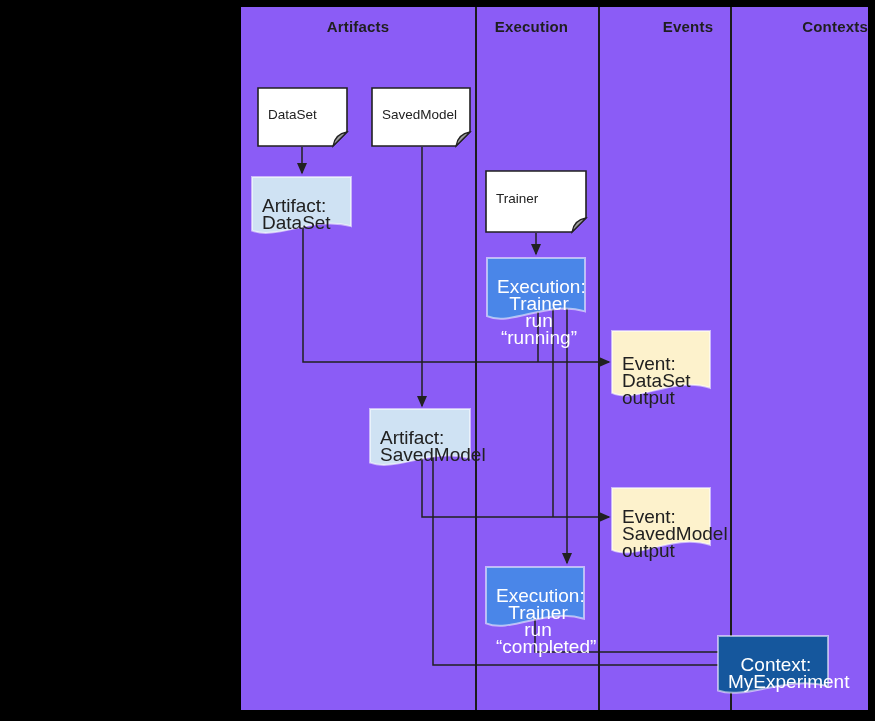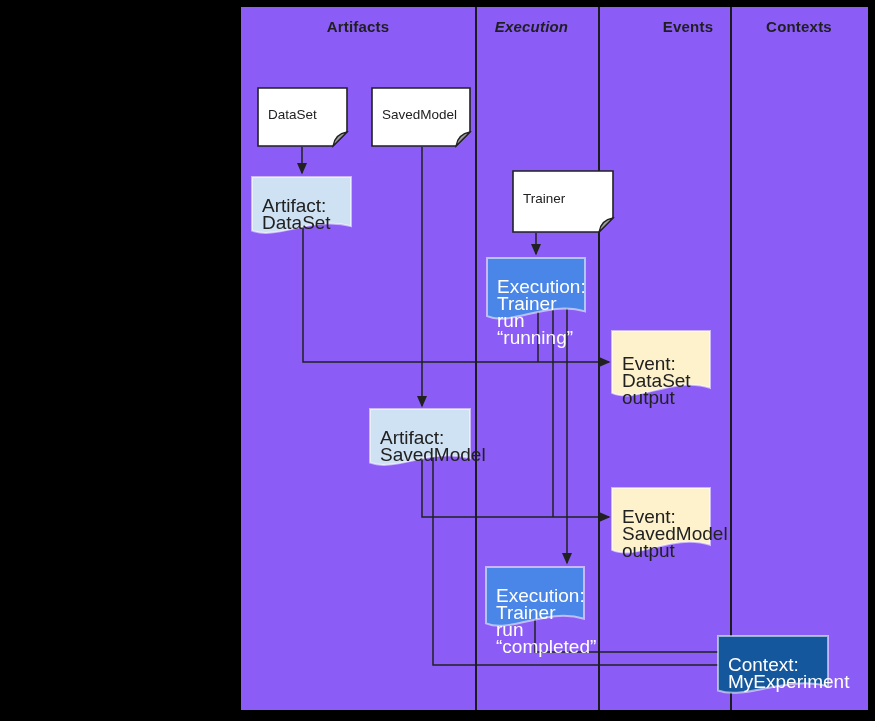--- a/index.html
+++ b/index.html
@@ -5,21 +5,21 @@
   html,body{margin:0;padding:0;background:#000;}
   body{width:875px;height:721px;position:relative;font-family:"Liberation Sans",sans-serif;}
   .panel{position:absolute;left:241px;top:7px;width:627px;height:703px;background:#8b5cf6;overflow:hidden;}
   .divider{position:absolute;top:0;width:2px;height:703px;background:#1c1c1c;}
   .col-header{position:absolute;top:11px;font-size:15px;font-weight:700;color:#1f1f1f;text-align:center;letter-spacing:.2px;}
   .edges{position:absolute;left:0;top:0;width:627px;height:703px;}
   .node{position:absolute;}
   .node svg{position:absolute;left:0;top:0;overflow:visible;}
   .card-text{position:absolute;left:11px;top:0;height:100%;display:flex;align-items:center;font-size:13.5px;color:#212121;padding-bottom:6px;box-sizing:border-box;}
   .doc-text{position:relative;padding:5px 4px 0 10px;font-size:19px;line-height:17px;color:#212121;margin-top:16px;}
-  .doc-text.light{color:#ffffff;}
+  .doc-text.light{color:#ffffff;text-align:center;}
   .doc-text.pad{padding-top:9px;}
 </style>
 </head>
 <body>
 
 <div class="panel">
 
   <svg class="edges" viewBox="0 0 627 703" xmlns="http://www.w3.org/2000/svg">
     <defs>
       <marker id="arw" markerWidth="9" markerHeight="7" refX="7" refY="3.5" orient="auto">
@@ -38,39 +38,39 @@
       <path d="M192 450 V658 H504" marker-end="url(#arw)"></path>
       <path d="M294 608 V645 H504" marker-end="url(#arw)"></path>
     </g>
   </svg>
 
   <div class="divider" style="left:234px;"></div>
   <div class="divider" style="left:357px;"></div>
   <div class="divider" style="left:489px;"></div>
 
   <div class="col-header" style="left:0;width:234px;">Artifacts</div>
-  <div class="col-header" style="left:234px;width:113px;font-style:italic;">Execution</div>
+  <div class="col-header" style="left:234px;width:113px;">Execution</div>
   <div class="col-header" style="left:357px;width:132px;padding-left:24px;">Events</div>
-  <div class="col-header" style="left:489px;width:138px;">Contexts</div>
+  <div class="col-header" style="left:489px;width:138px;text-align:right;">Contexts</div>
 
   <div class="node card" style="left:16px;top:80px;width:91px;height:60px;">
       <svg width="91" height="60">
         <path d="M1 1 H90 V45 L76 59 H1 Z" fill="#ffffff" stroke="#212121" stroke-width="1.6"></path>
         <path d="M76 59 L90 45 Q78 47 76 59 Z" fill="#9e9e9e" stroke="#212121" stroke-width="1.3"></path>
       </svg>
     <div class="card-text">DataSet</div>
   </div>
   <div class="node card" style="left:130px;top:80px;width:100px;height:60px;">
       <svg width="100" height="60">
         <path d="M1 1 H99 V45 L85 59 H1 Z" fill="#ffffff" stroke="#212121" stroke-width="1.6"></path>
         <path d="M85 59 L99 45 Q87 47 85 59 Z" fill="#9e9e9e" stroke="#212121" stroke-width="1.3"></path>
       </svg>
     <div class="card-text">SavedModel</div>
   </div>
-  <div class="node card" style="left:244px;top:163px;width:102px;height:63px;margin-left:27px;">
+  <div class="node card" style="left:244px;top:163px;width:102px;height:63px;">
       <svg width="102" height="63">
         <path d="M1 1 H101 V48 L87 62 H1 Z" fill="#ffffff" stroke="#212121" stroke-width="1.6"></path>
         <path d="M87 62 L101 48 Q89 50 87 62 Z" fill="#9e9e9e" stroke="#212121" stroke-width="1.3"></path>
       </svg>
     <div class="card-text">Trainer</div>
   </div>
 
   <div class="node doc" style="left:11px;top:169px;width:99px;height:59px;">
       <svg width="99" height="59">
         <path d="M0 1 L99 1 L99 50.15 C61.38 39.53 24.75 64.31 0 54.575 Z" fill="#cfe2f3" stroke="rgba(255,255,255,0.55)" stroke-width="2"></path>

